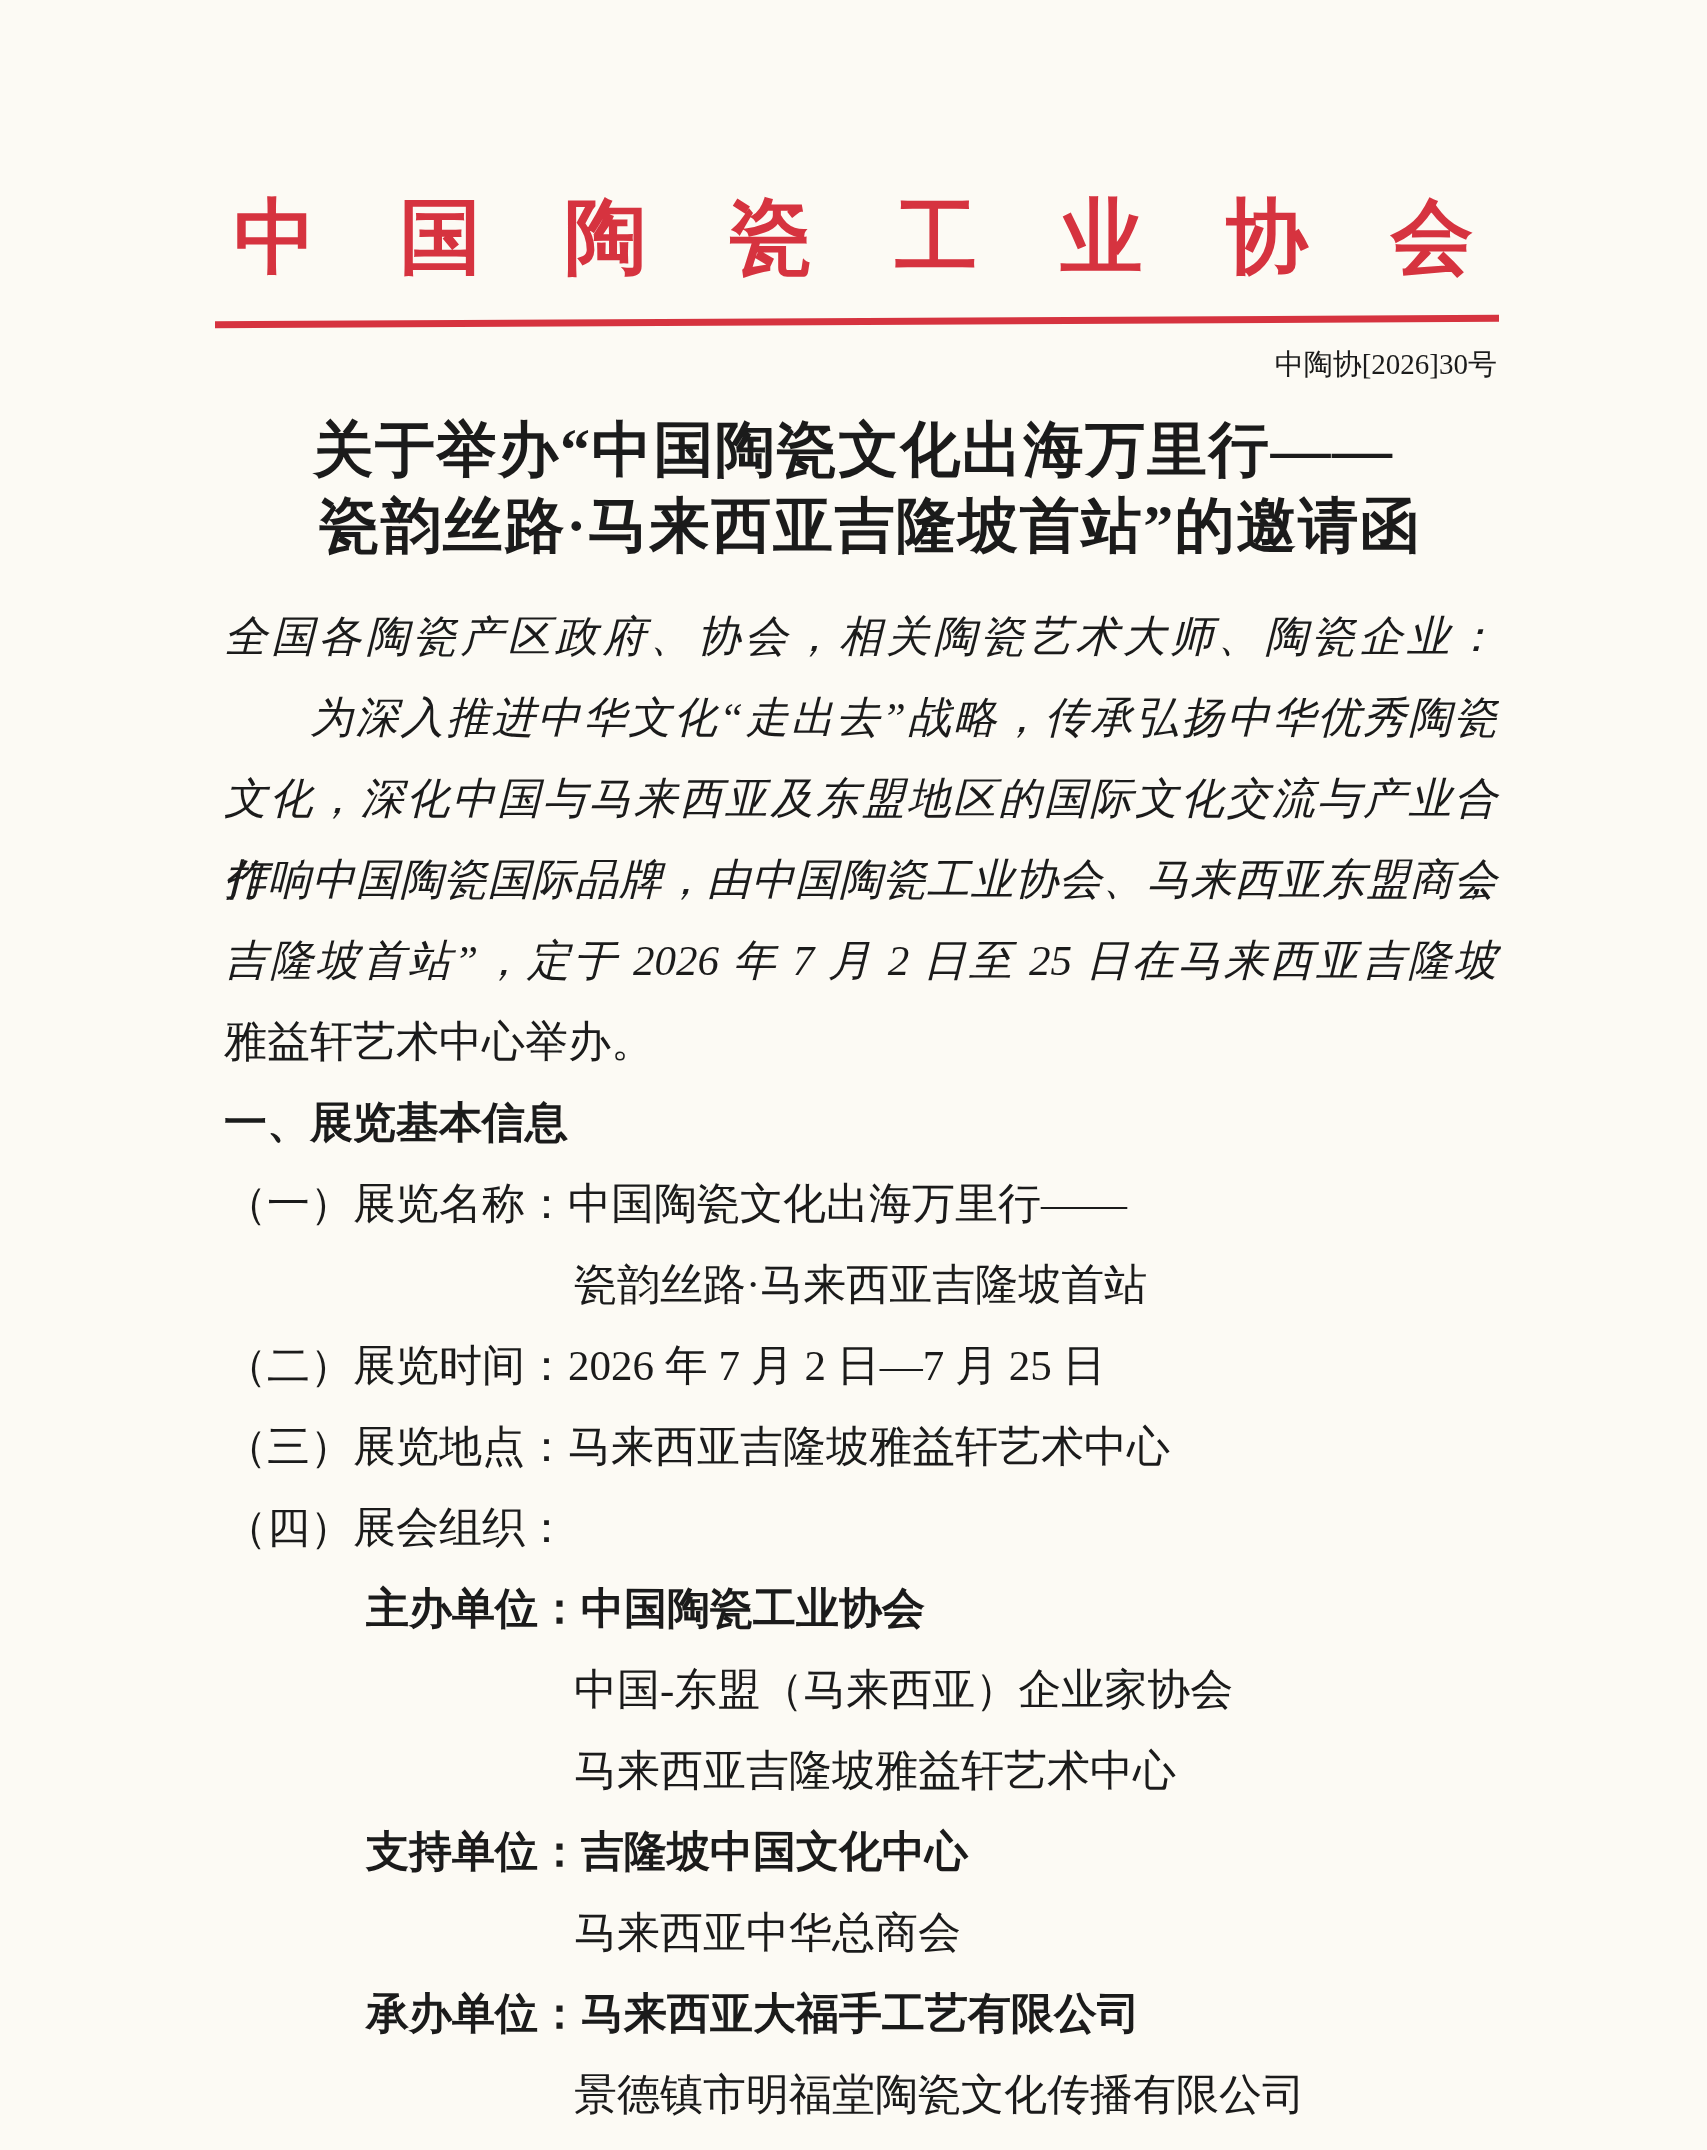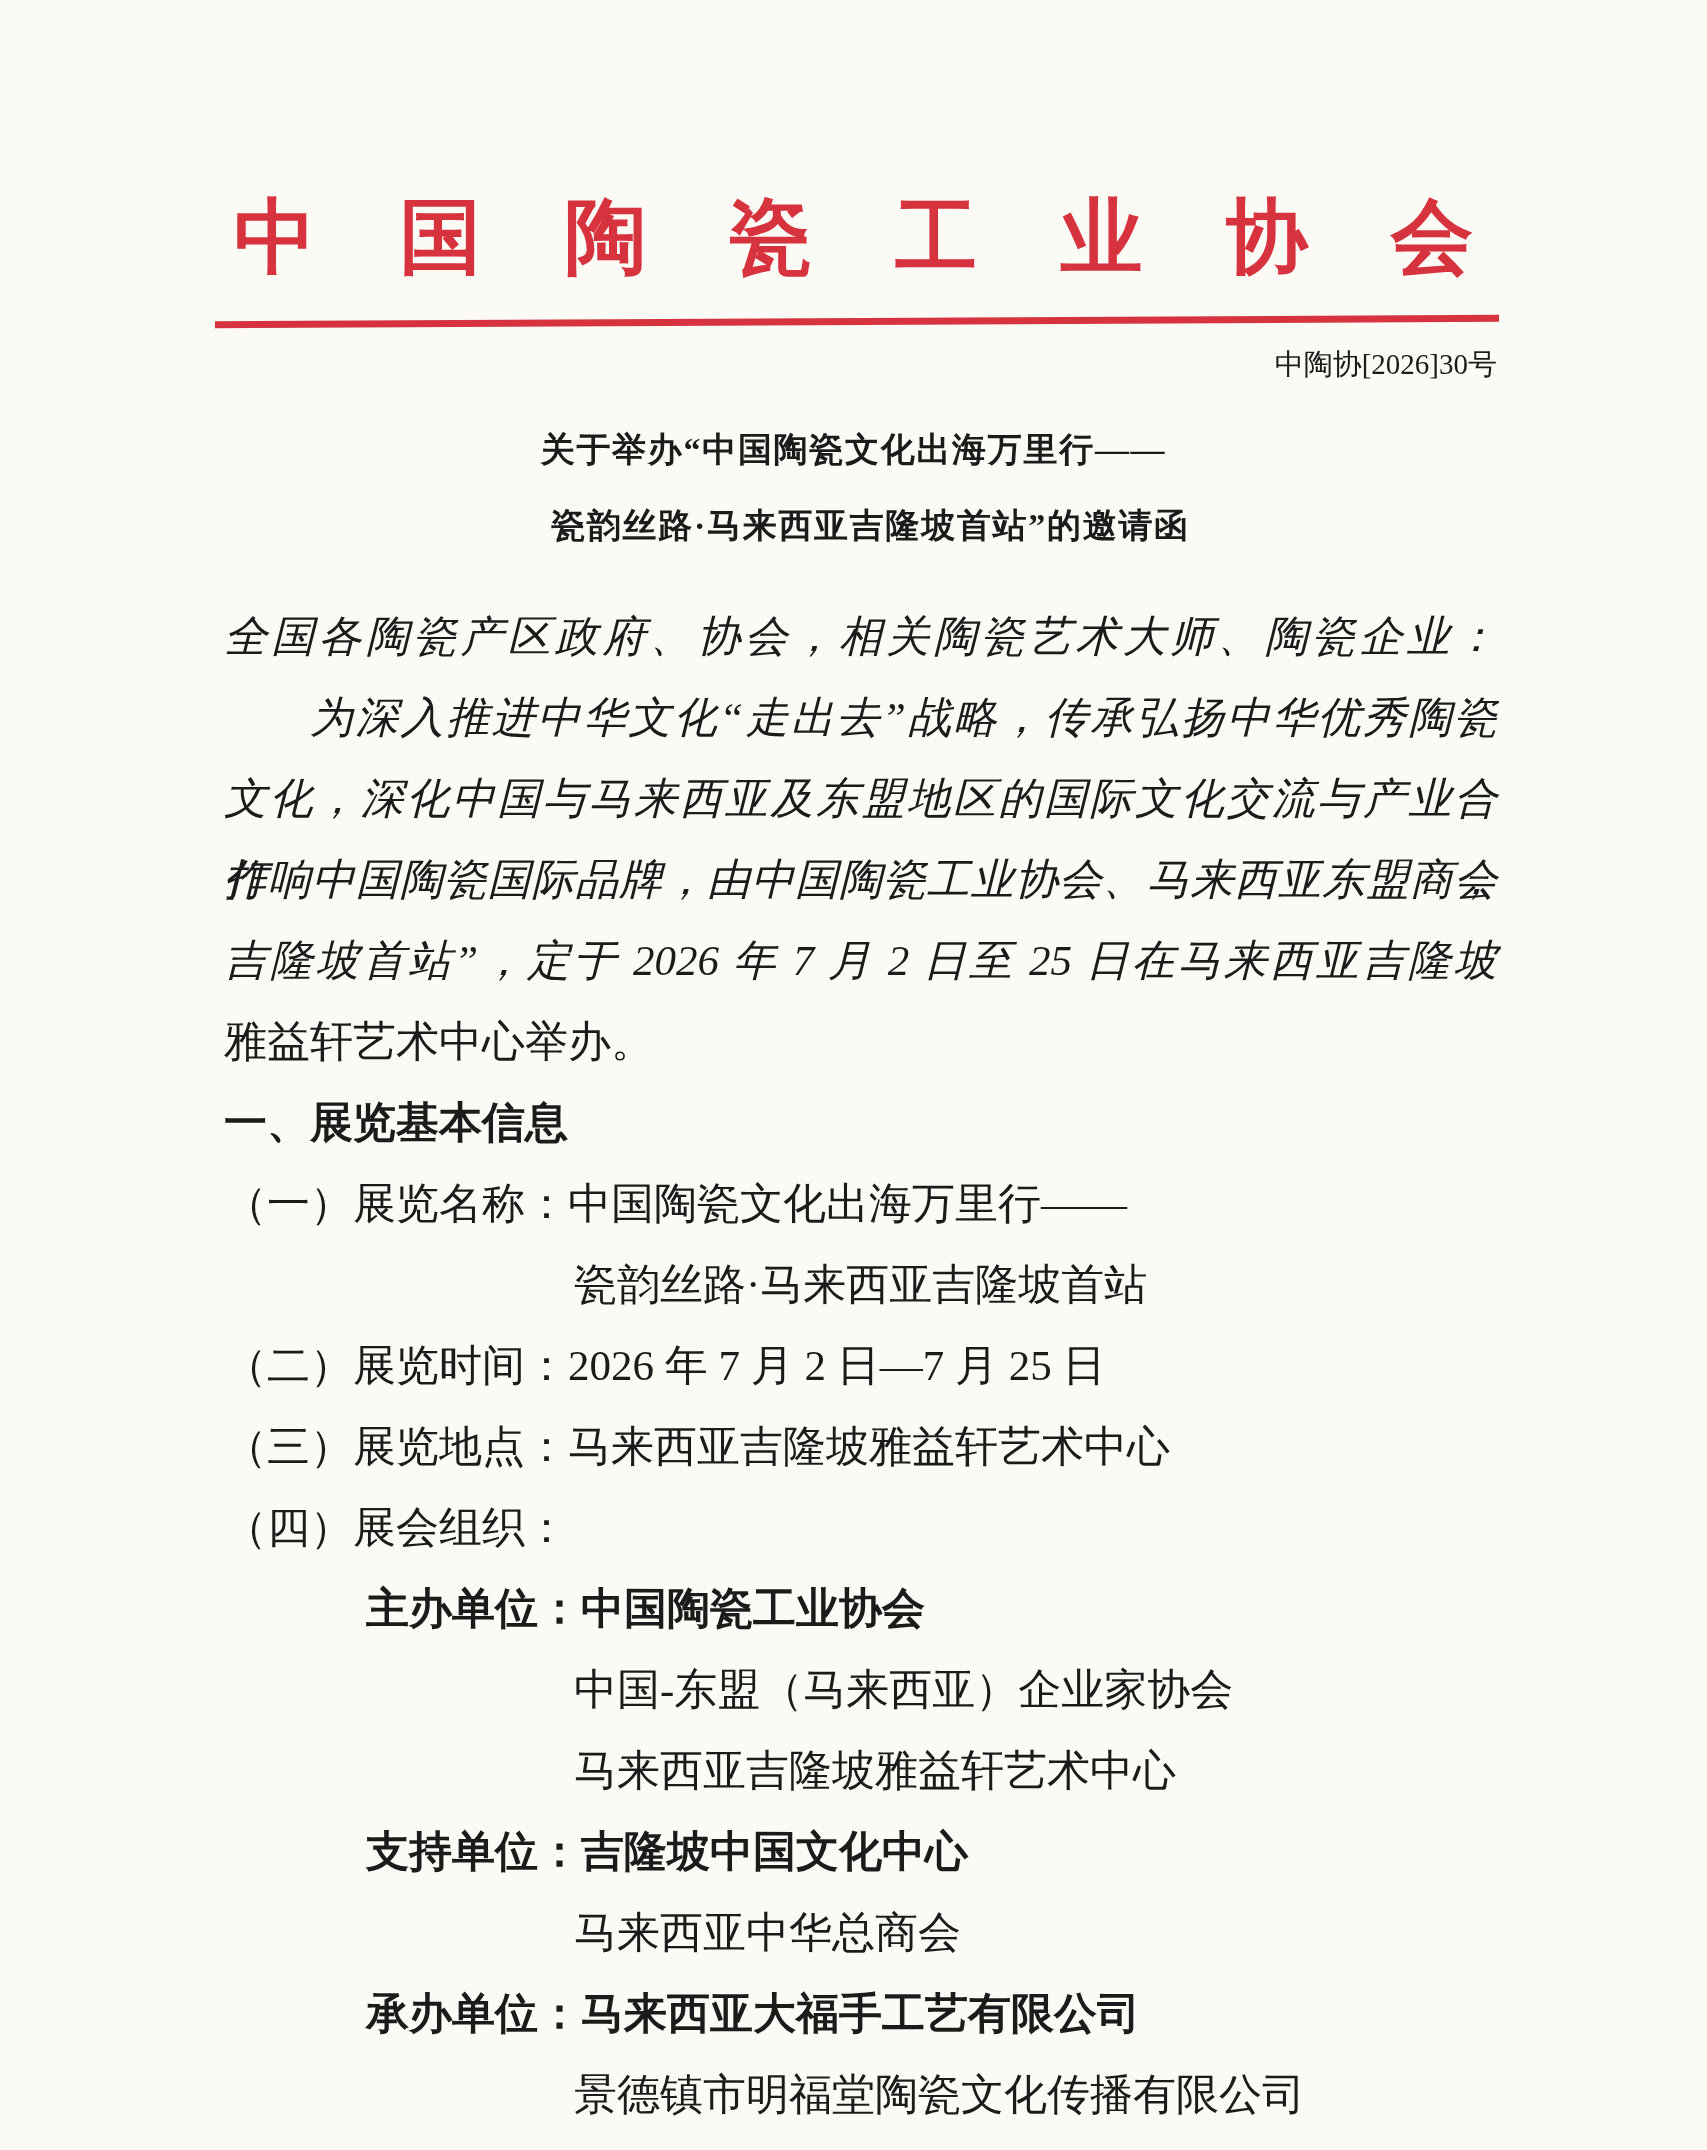--- a/index.html
+++ b/index.html
@@ -53,21 +53,21 @@
     font-size: 29px;
     line-height: 47px;
     white-space: nowrap;
   }
 
   .title-line {
     position: absolute;
     left: 0;
     width: 100%;
     text-align: center;
-    font-size: 34px;
+    font-size: 60px;
     font-weight: 700;
     line-height: 76px;
     letter-spacing: 1.7px;
     white-space: nowrap;
   }
   .title-l1 { top: 412px; }
   .title-l2 { top: 488px; margin-left: 17px; }
 
   .content {
     position: absolute;

